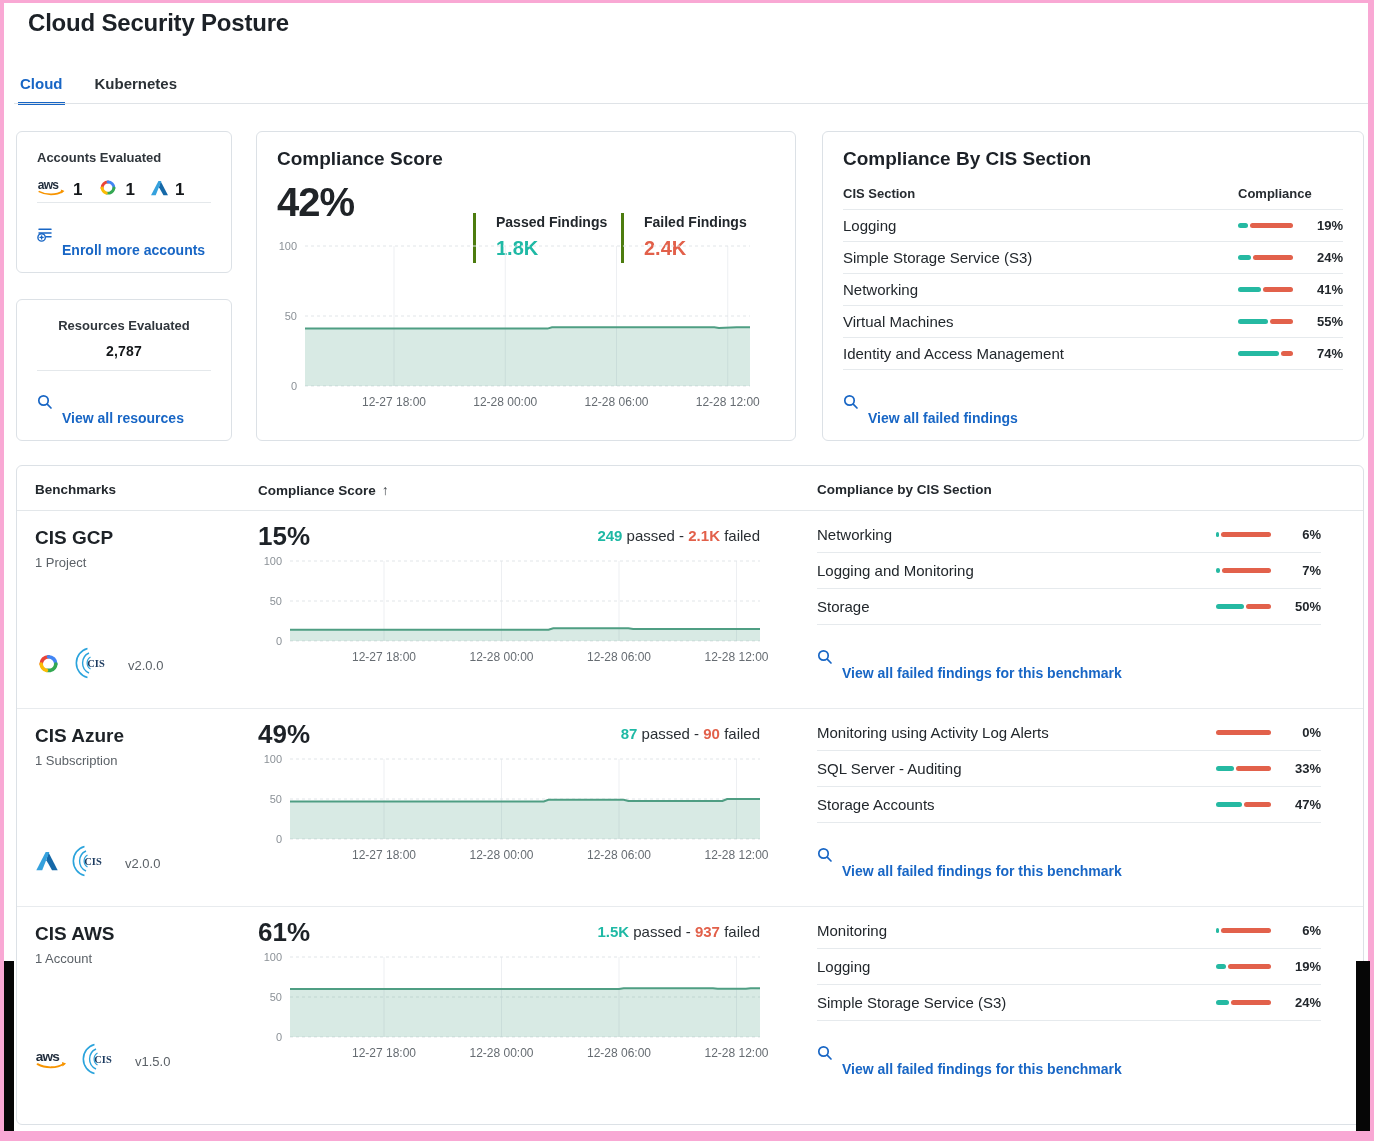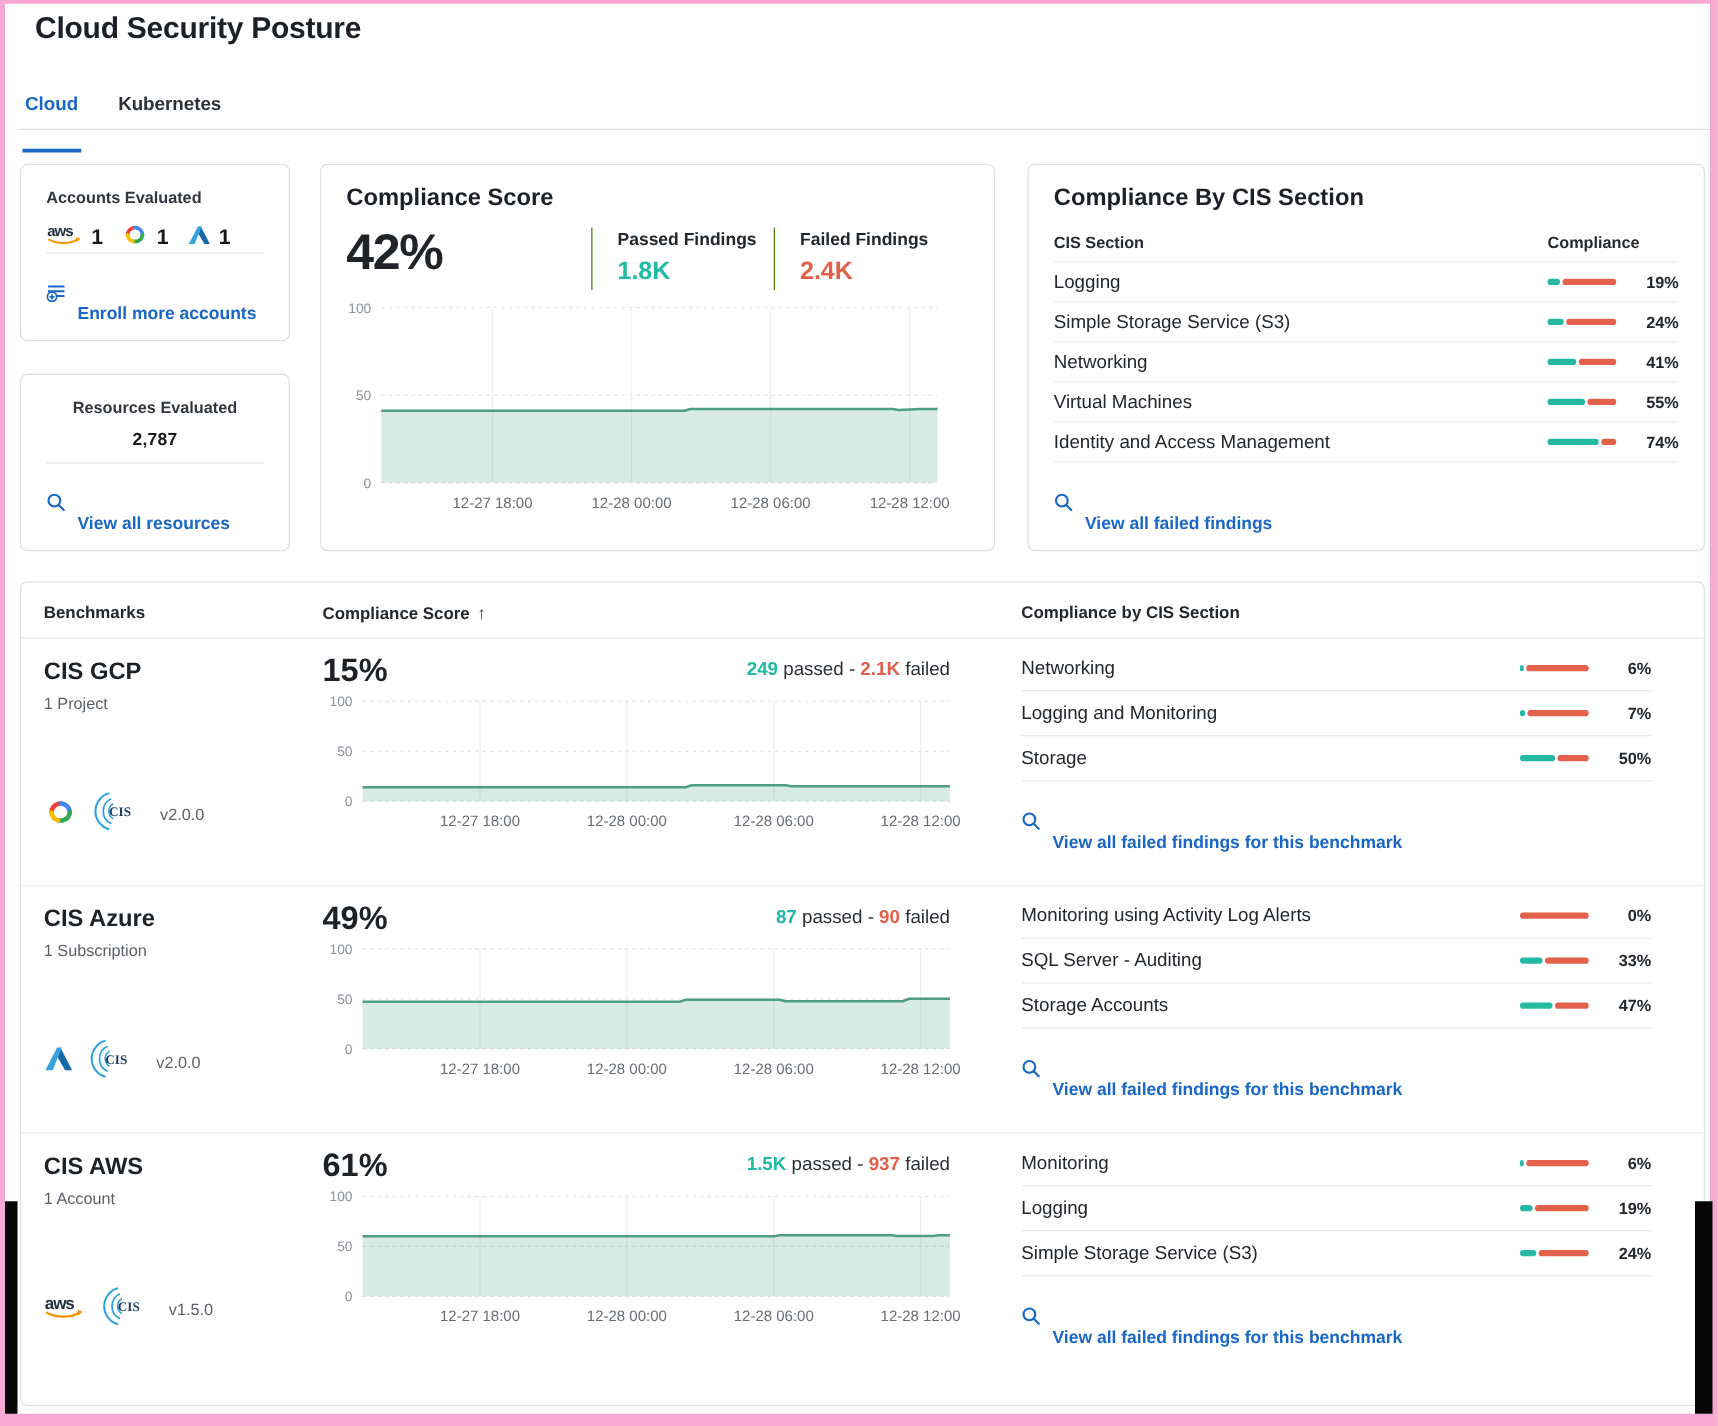--- a/index.html
+++ b/index.html
@@ -5,42 +5,42 @@
   html,body{margin:0;padding:0;}
   body{background:#a4b6c3;font-family:"Liberation Sans","DejaVu Sans",sans-serif;}
   .frame{position:relative;width:1374px;height:1141px;background:#f9a8d4;overflow:hidden;}
   .page{position:absolute;left:4px;top:3px;width:1364px;height:1128px;background:#fff;overflow:hidden;}
   .black-strip{position:absolute;top:961px;height:170px;background:#060606;z-index:5;}
   .black-strip.left{left:4px;width:10px;}
   .black-strip.right{left:1356px;width:14px;}
 
   .page-title{position:absolute;left:24px;top:6px;margin:0;font-size:24px;font-weight:700;color:#1c2127;letter-spacing:-0.2px;}
   .tabs{position:absolute;left:14px;top:70px;display:flex;gap:28px;}
-  .tab{font-size:15px;font-weight:700;color:#2b3136;padding:2px 2px 27px;cursor:pointer;}
+  .tab{font-size:15px;font-weight:700;color:#2b3136;padding:2px 2px 10px;cursor:pointer;}
   .tab.active{color:#1866c5;border-bottom:3px solid #1866c5;}
   .tabs-divider{position:absolute;left:10px;right:0;top:100px;height:1px;background:#dfe3e7;}
 
   .card{position:absolute;background:#fff;border:1px solid #dce1e6;border-radius:6px;box-sizing:border-box;display:flex;flex-direction:column;}
   .card-label{font-size:13px;font-weight:700;color:#30363c;}
   .card-footer{border-top:1px solid #e4e8eb;margin-top:auto;padding-top:11px;display:flex;align-items:center;gap:9px;cursor:pointer;}
   .link{color:#1866c5;font-size:14px;font-weight:600;margin-top:28px;}
 
   #card-accounts{left:12px;top:128px;width:216px;height:142px;padding:18px 20px 14px;}
   .providers{display:flex;align-items:center;gap:15px;margin-top:13px;}
   .provider{display:flex;align-items:center;gap:6px;}
   .provider-count{font-size:17px;font-weight:700;color:#15181b;}
 
   #card-resources{left:12px;top:296px;width:216px;height:142px;padding:18px 20px 14px;text-align:center;}
   .resources-value{font-size:14px;font-weight:700;color:#15181b;margin-top:10px;letter-spacing:0.2px;}
 
   #card-score{left:252px;top:128px;width:540px;height:310px;padding:16px 20px;}
   .big-card-title{font-size:19px;font-weight:700;color:#1c2127;}
   .score-row{display:flex;margin-top:12px;align-items:flex-start;}
   .score-big{width:196px;font-size:40px;font-weight:700;color:#202428;letter-spacing:-1px;line-height:1;}
-  .stat{border-left:1px solid #4d7c0f;padding:1px 0 3px 20px;width:125px;}
+  .stat{border-left:3px solid #4d7c0f;padding:1px 0 3px 20px;width:125px;margin-top:31px;}
   .stat-label{font-size:14px;font-weight:700;color:#22272c;white-space:nowrap;}
   .stat-value{font-size:20px;font-weight:700;margin-top:7px;}
   .stat-value.pass{color:#1fb9a5;}
   .stat-value.fail{color:#e2604a;}
   .chart{position:absolute;}
   #chart-overview{left:12px;top:108px;}
 
   #card-cis{left:818px;top:128px;width:542px;height:310px;padding:16px 20px 14px;}
   .cis-header{display:flex;font-size:13px;font-weight:700;color:#262b30;padding:16px 0 8px;border-bottom:1px solid #e6eaed;}
   .flex1{flex:1;}
@@ -57,21 +57,21 @@
   #card-benchmarks{left:12px;top:462px;width:1348px;height:660px;}
   .bm-header{display:flex;padding:16px 0 12px;font-size:13.5px;font-weight:700;color:#23282d;border-bottom:1px solid #e3e7ea;}
   .bm-h1{width:241px;padding-left:18px;box-sizing:border-box;}
   .bm-h2{width:559px;}
   .bm-h3{flex:1;}
   .sort-arrow{font-weight:400;color:#41464b;margin-left:6px;font-size:14px;}
   .bm-row{position:relative;height:197px;border-bottom:1px solid #e8ebee;}
   .bm-row:last-child{border-bottom:none;}
   .bm-name{position:absolute;left:18px;top:16px;font-size:19px;font-weight:700;color:#1d2227;}
   .bm-scope{position:absolute;left:18px;top:44px;font-size:13px;color:#5b6167;}
-  .bm-logos{position:absolute;left:18px;top:120px;display:flex;align-items:center;gap:12px;}
+  .bm-logos{position:absolute;left:18px;top:134px;display:flex;align-items:center;gap:12px;}
   .bm-version{font-size:13px;color:#5b6167;margin-left:6px;}
   .bm-score{position:absolute;left:241px;top:10px;font-size:26px;font-weight:700;color:#1d2227;}
   .bm-passfail{position:absolute;left:241px;top:16px;width:502px;text-align:right;font-size:15px;color:#2a2f34;white-space:pre;}
   .pf-pass{color:#1fb9a5;font-weight:700;}
   .pf-fail{color:#e2604a;font-weight:700;}
   .bm-chart{left:241px;top:44px;}
   .bm-sections{position:absolute;left:800px;right:42px;top:6px;display:flex;flex-direction:column;}
   .bm-sections .list-row{height:35px;}
 </style>
 </head>

